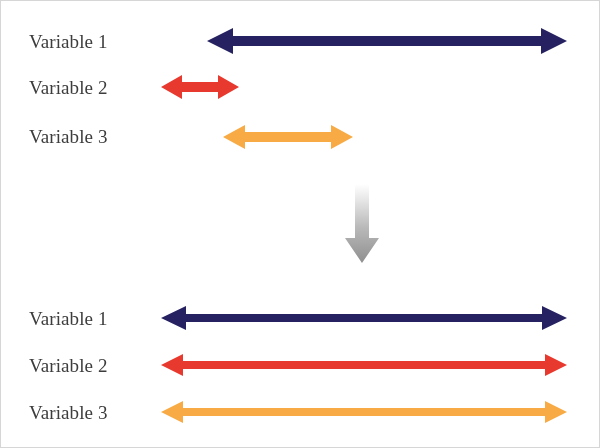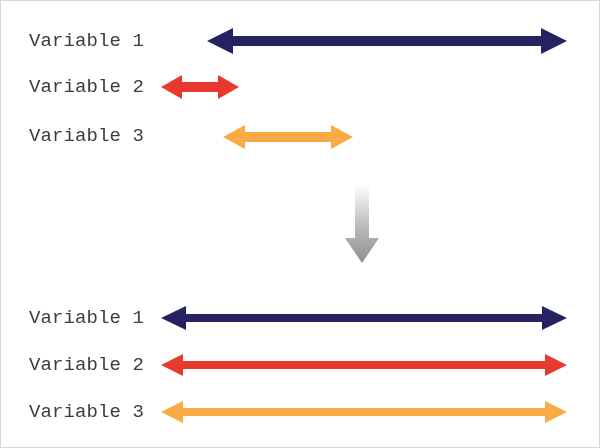--- a/index.html
+++ b/index.html
@@ -12,21 +12,21 @@
     width: 600px;
     height: 448px;
     background: #ffffff;
     border: 1px solid #d6d6d6;
     box-sizing: border-box;
     overflow: hidden;
     font-family: "Liberation Sans", sans-serif;
   }
   .var-label {
     position: absolute;
-    font-family: Liberation Mono, monospace;
+    font-family: Liberation Serif, serif;
     font-size: 19px;
     font-weight: 400;
     color: #3d3d3d;
     letter-spacing: 0.1px;
     white-space: nowrap;
     line-height: 1;
     transform: translateY(-50%);
   }
   .arrow-svg {
     position: absolute;

